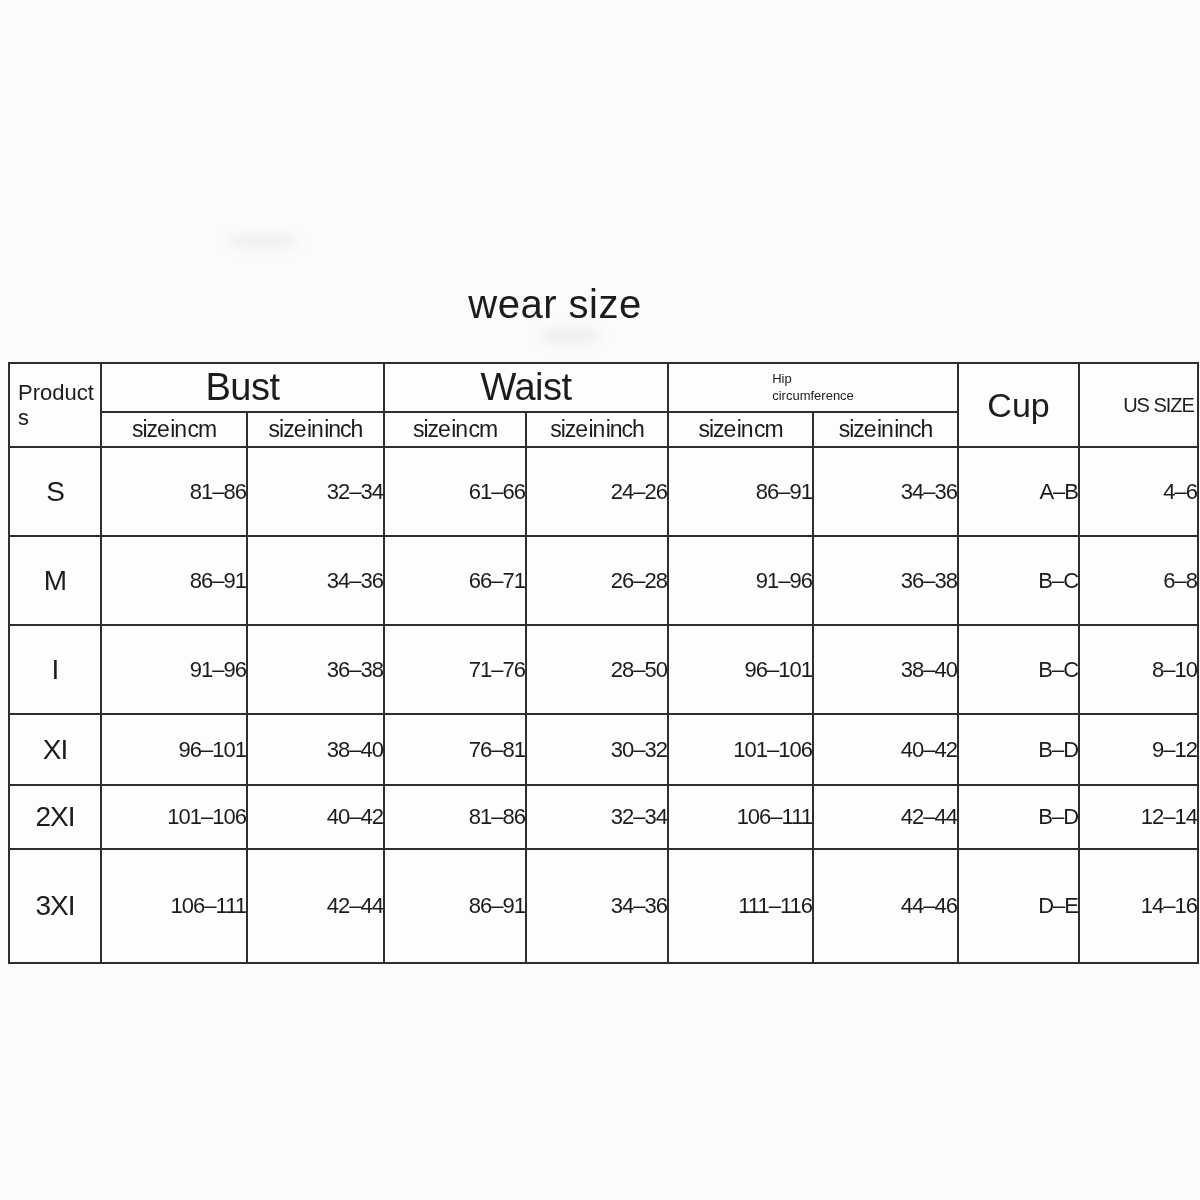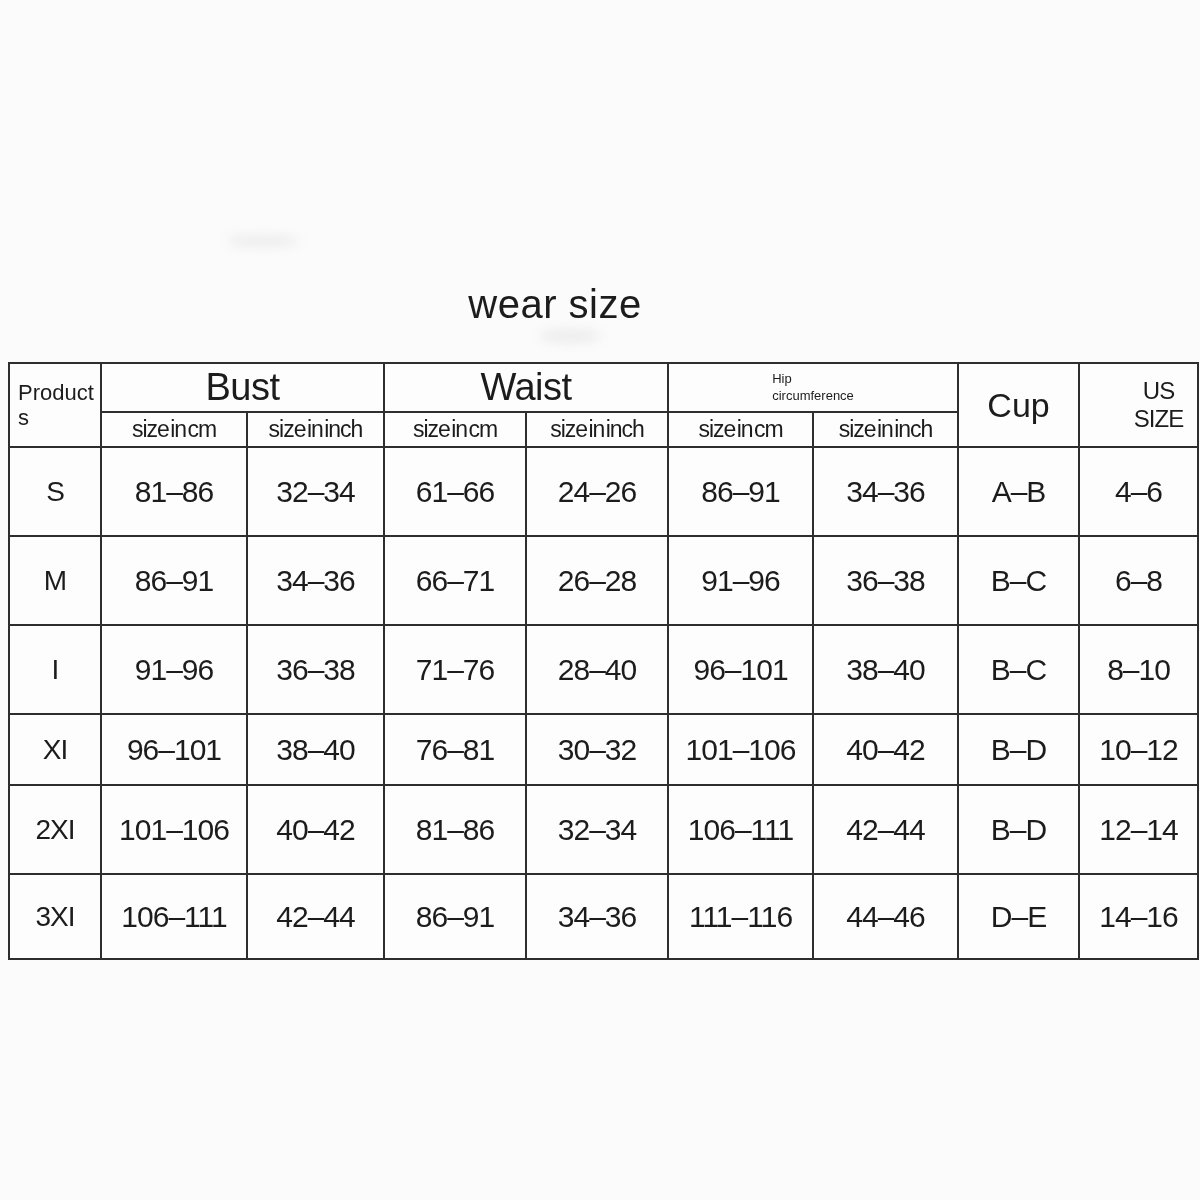--- a/index.html
+++ b/index.html
@@ -54,23 +54,23 @@
   }
   .group-h { font-size: 38px; letter-spacing: -0.5px; }
   .sub-h   { font-size: 23px; letter-spacing: -1px; word-spacing: -4px; margin-top: 24px; }
   .hip-h .hip-lines {
     display: inline-block;
     text-align: left;
     font-size: 13px;
     line-height: 1.3;
   }
   .cup-h { font-size: 34px; }
-  .us-h  { font-size: 24px; letter-spacing: -1px; padding-left: 40px; }
+  .us-h  { font-size: 20px; letter-spacing: -1px; padding-left: 40px; }
   .prod-cell { font-size: 28px; letter-spacing: -1px; }
-  .data-cell { font-size: 30px; letter-spacing: -1px; }
+  .data-cell { font-size: 22px; letter-spacing: -1px; text-align: right; }
   .smudge {
     position: absolute;
     background: #d7d7d7;
     filter: blur(6px);
     opacity: 0.45;
     border-radius: 40%;
     pointer-events: none;
   }
 </style>
 </head>
@@ -140,49 +140,49 @@
       <td class="data-cell">91–96</td>
       <td class="data-cell">36–38</td>
       <td class="data-cell">B–C</td>
       <td class="data-cell">6–8</td>
     </tr>
     <tr style="height:89px">
       <td class="prod-cell">I</td>
       <td class="data-cell">91–96</td>
       <td class="data-cell">36–38</td>
       <td class="data-cell">71–76</td>
-      <td class="data-cell">28–40</td>
+      <td class="data-cell">28–50</td>
       <td class="data-cell">96–101</td>
       <td class="data-cell">38–40</td>
       <td class="data-cell">B–C</td>
       <td class="data-cell">8–10</td>
     </tr>
     <tr style="height:71px">
       <td class="prod-cell">XI</td>
       <td class="data-cell">96–101</td>
       <td class="data-cell">38–40</td>
       <td class="data-cell">76–81</td>
       <td class="data-cell">30–32</td>
       <td class="data-cell">101–106</td>
       <td class="data-cell">40–42</td>
       <td class="data-cell">B–D</td>
-      <td class="data-cell">10–12</td>
+      <td class="data-cell">9–12</td>
     </tr>
-    <tr style="height:89px">
+    <tr style="height:64px">
       <td class="prod-cell">2XI</td>
       <td class="data-cell">101–106</td>
       <td class="data-cell">40–42</td>
       <td class="data-cell">81–86</td>
       <td class="data-cell">32–34</td>
       <td class="data-cell">106–111</td>
       <td class="data-cell">42–44</td>
       <td class="data-cell">B–D</td>
       <td class="data-cell">12–14</td>
     </tr>
-    <tr style="height:85px">
+    <tr style="height:114px">
       <td class="prod-cell">3XI</td>
       <td class="data-cell">106–111</td>
       <td class="data-cell">42–44</td>
       <td class="data-cell">86–91</td>
       <td class="data-cell">34–36</td>
       <td class="data-cell">111–116</td>
       <td class="data-cell">44–46</td>
       <td class="data-cell">D–E</td>
       <td class="data-cell">14–16</td>
     </tr>

